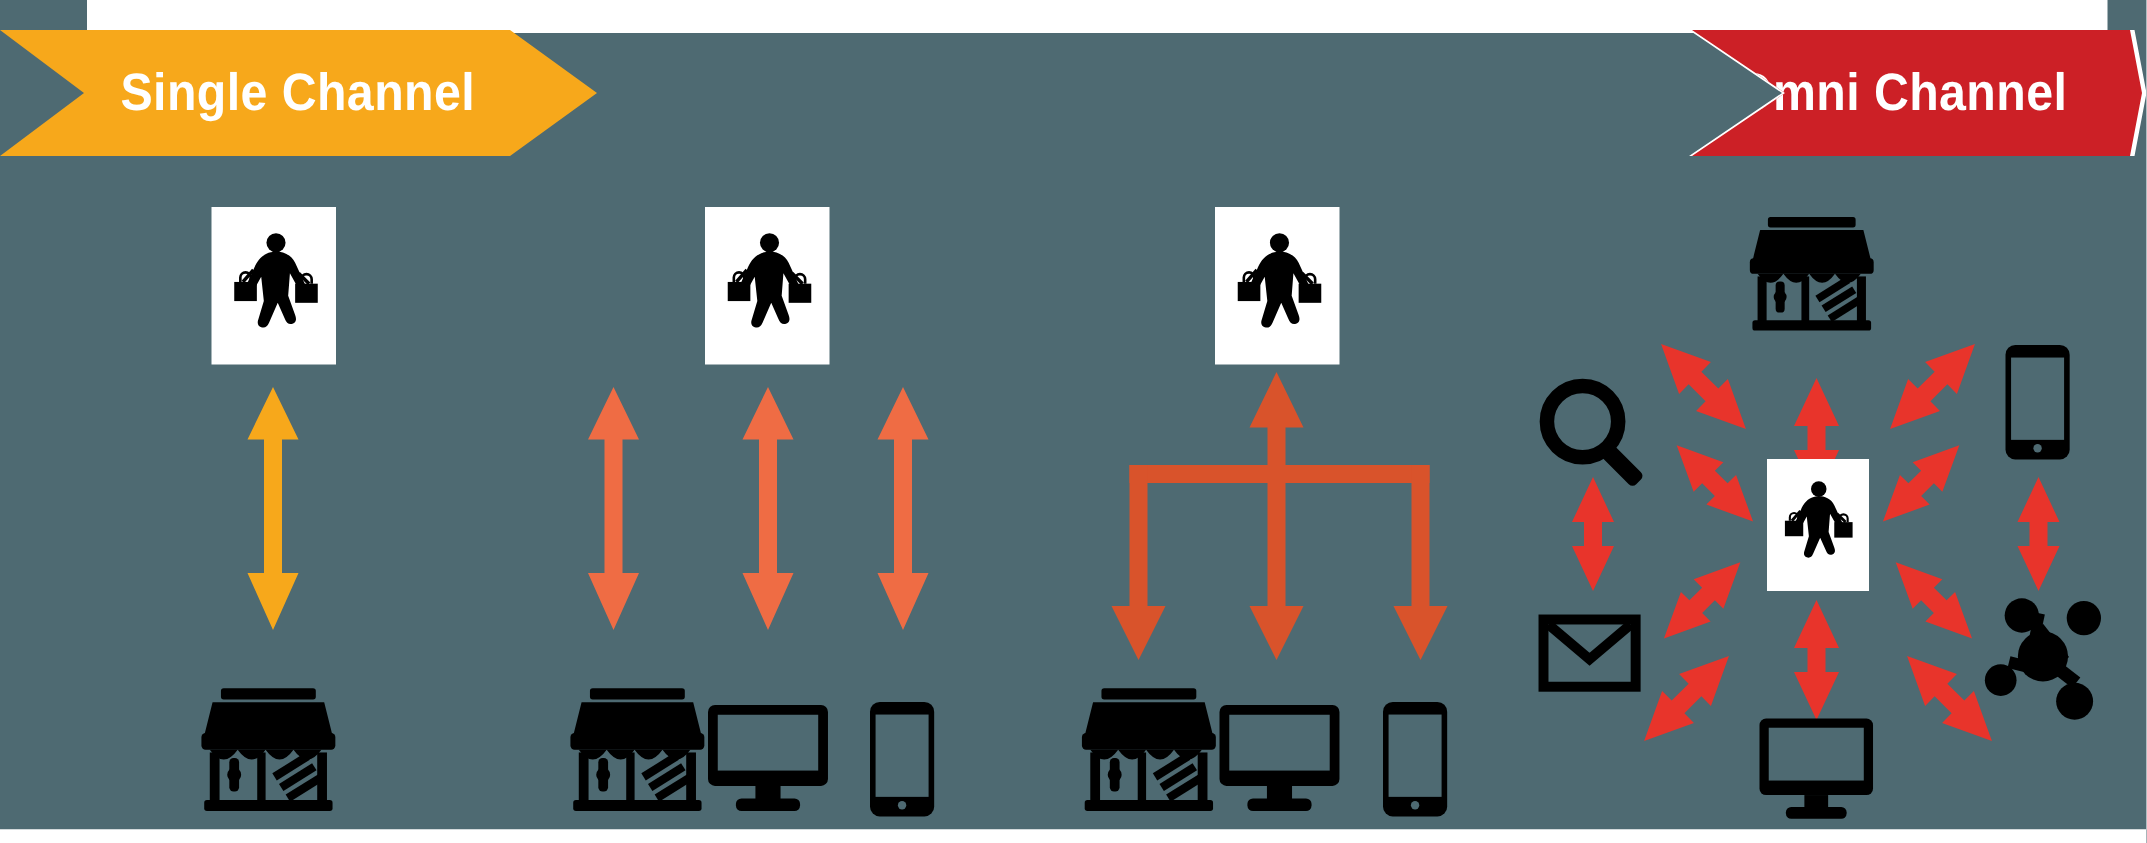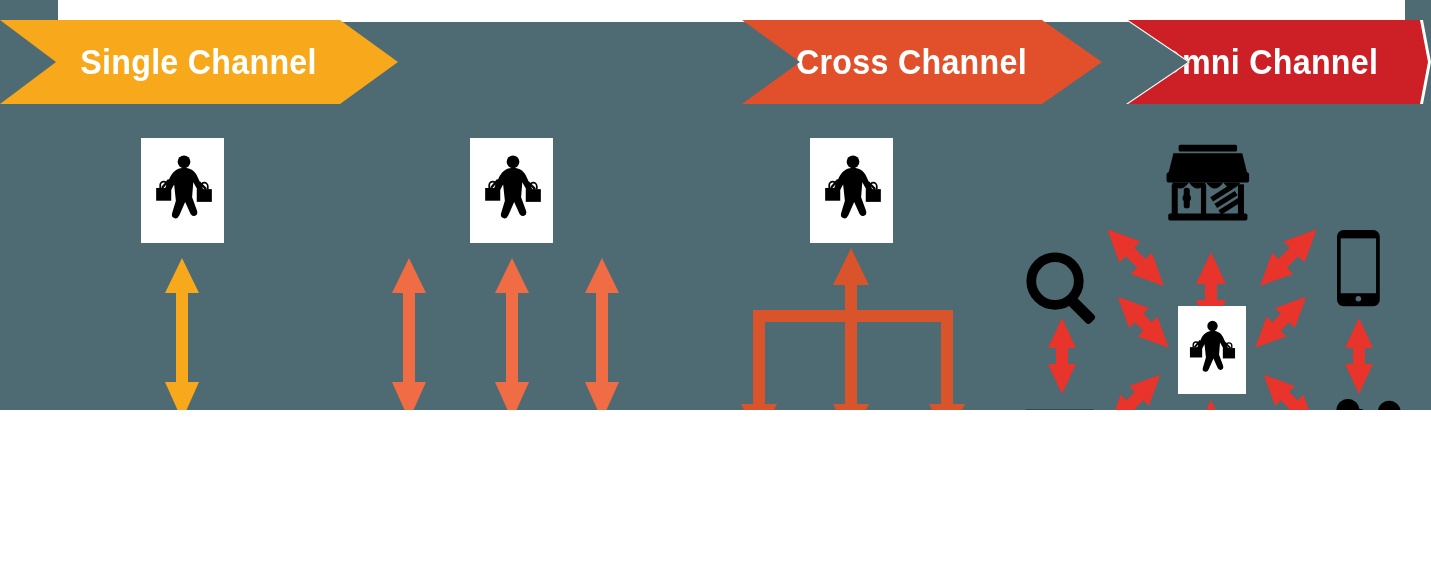--- a/index.html
+++ b/index.html
@@ -1,18 +1,18 @@
 <!DOCTYPE html>
 <html><head>
 <meta charset="utf-8">
 <style>
   html,body{margin:0;padding:0;background:#fff;}
   #stage{
     position:relative;
-    width:1431px;height:410px;
+    width:1431px;height:553px;
     background:#4e6a72;
     overflow:hidden;
     font-family:"Liberation Sans","DejaVu Sans",sans-serif;
   }
   
   .top-strip{
     position:absolute;top:0;left:58px;width:1347px;height:22px;
     background:#ffffff;
   }
   
@@ -53,23 +53,20 @@
 
 <div id="stage">
 
   <div class="top-strip"></div>
 
   <div class="ribbon">
     <div class="seg seg4-outline"></div>
 
     <div class="seg seg1">
       <span class="lbl">Single Channel</span>
-    </div>
-    <div class="seg seg3">
-      <span class="lbl">Cross Channel</span>
     </div>
     <div class="seg seg4">
       <span class="lbl">Omni Channel</span>
     </div>
   </div>
 
   <svg class="arrowlayer" viewBox="0 0 1431 562">
     <defs>
 
       <g id="shopper">

